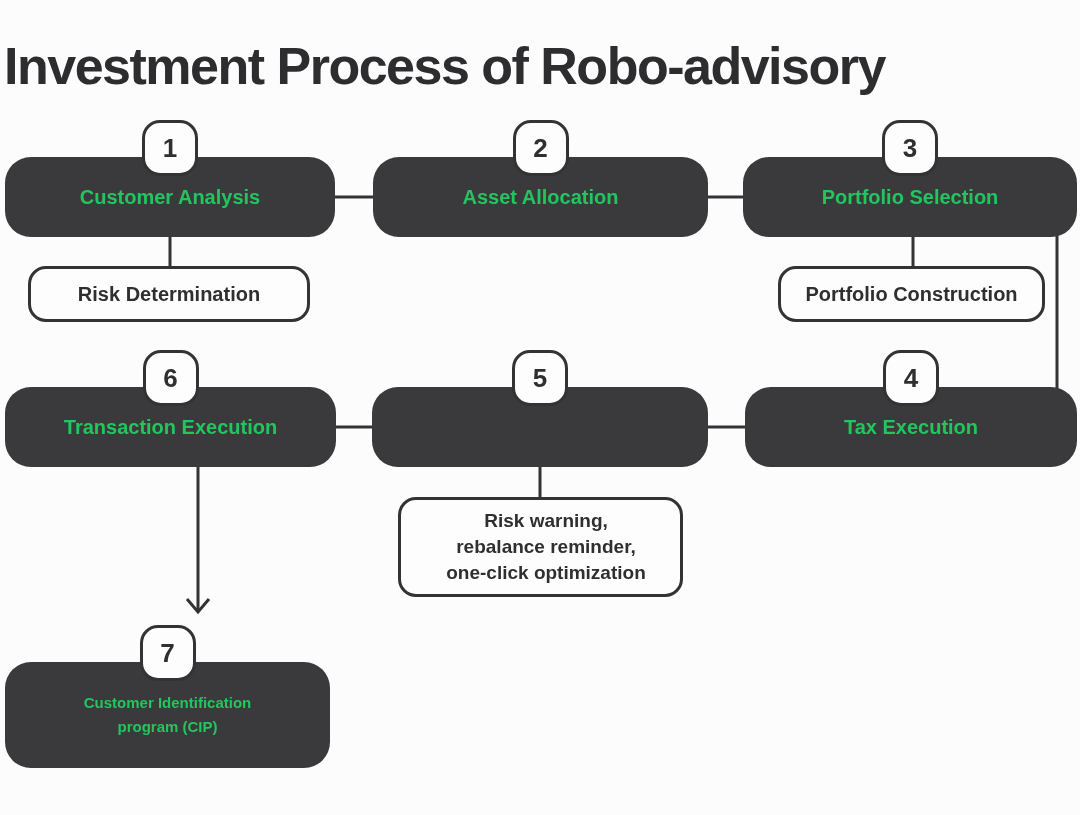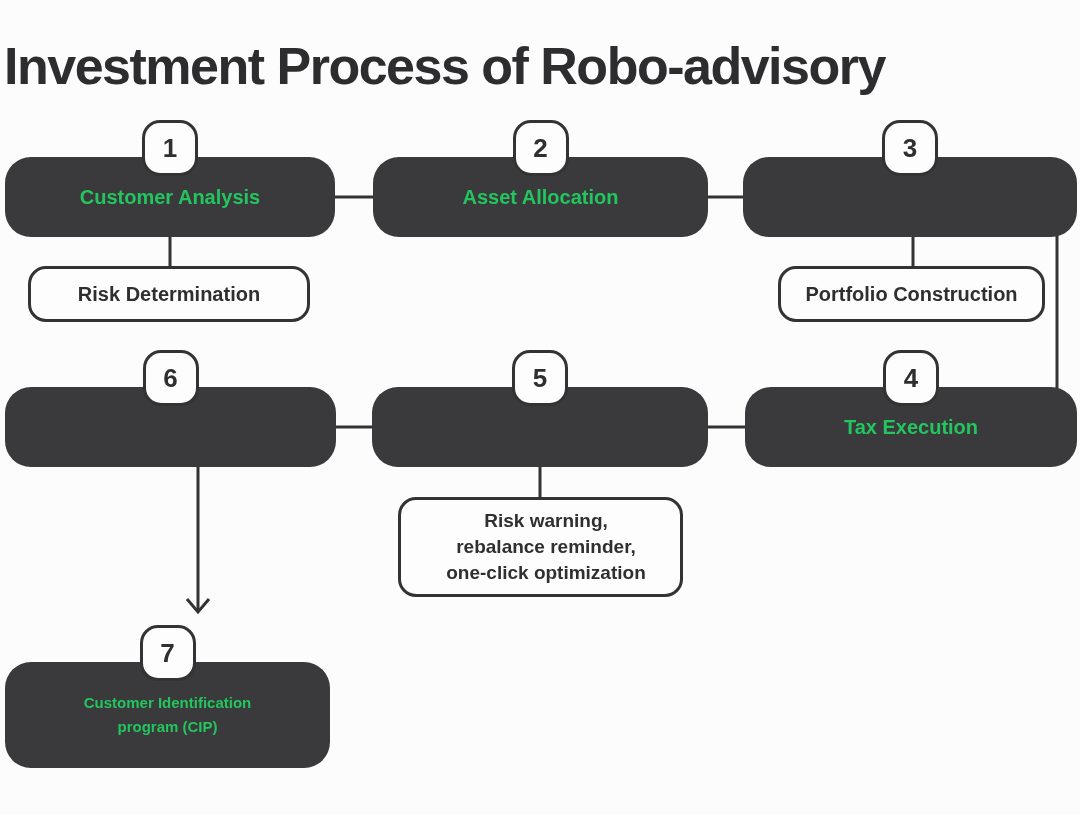--- a/index.html
+++ b/index.html
@@ -115,32 +115,34 @@
     <span class="step-label">Customer Analysis</span>
   </div>
 
   <div class="step" style="left:373px; top:157px; width:335px; height:80px;">
     <span class="badge">2</span>
     <span class="step-label">Asset Allocation</span>
   </div>
 
   <div class="step" style="left:743px; top:157px; width:334px; height:80px;">
     <span class="badge">3</span>
+    <span class="step-label">Portfolio Selection</span>
   </div>
 
   <div class="note" style="left:28px; top:266px; width:282px; height:56px;">
     <span class="note-label">Risk Determination</span>
   </div>
 
   <div class="note" style="left:778px; top:266px; width:267px; height:56px;">
     <span class="note-label">Portfolio Construction</span>
   </div>
 
   <div class="step" style="left:5px; top:387px; width:331px; height:80px;">
     <span class="badge">6</span>
+    <span class="step-label">Transaction Execution</span>
   </div>
 
   <div class="step" style="left:372px; top:387px; width:336px; height:80px;">
     <span class="badge">5</span>
   </div>
 
   <div class="step" style="left:745px; top:387px; width:332px; height:80px;">
     <span class="badge">4</span>
     <span class="step-label">Tax Execution</span>
   </div>

